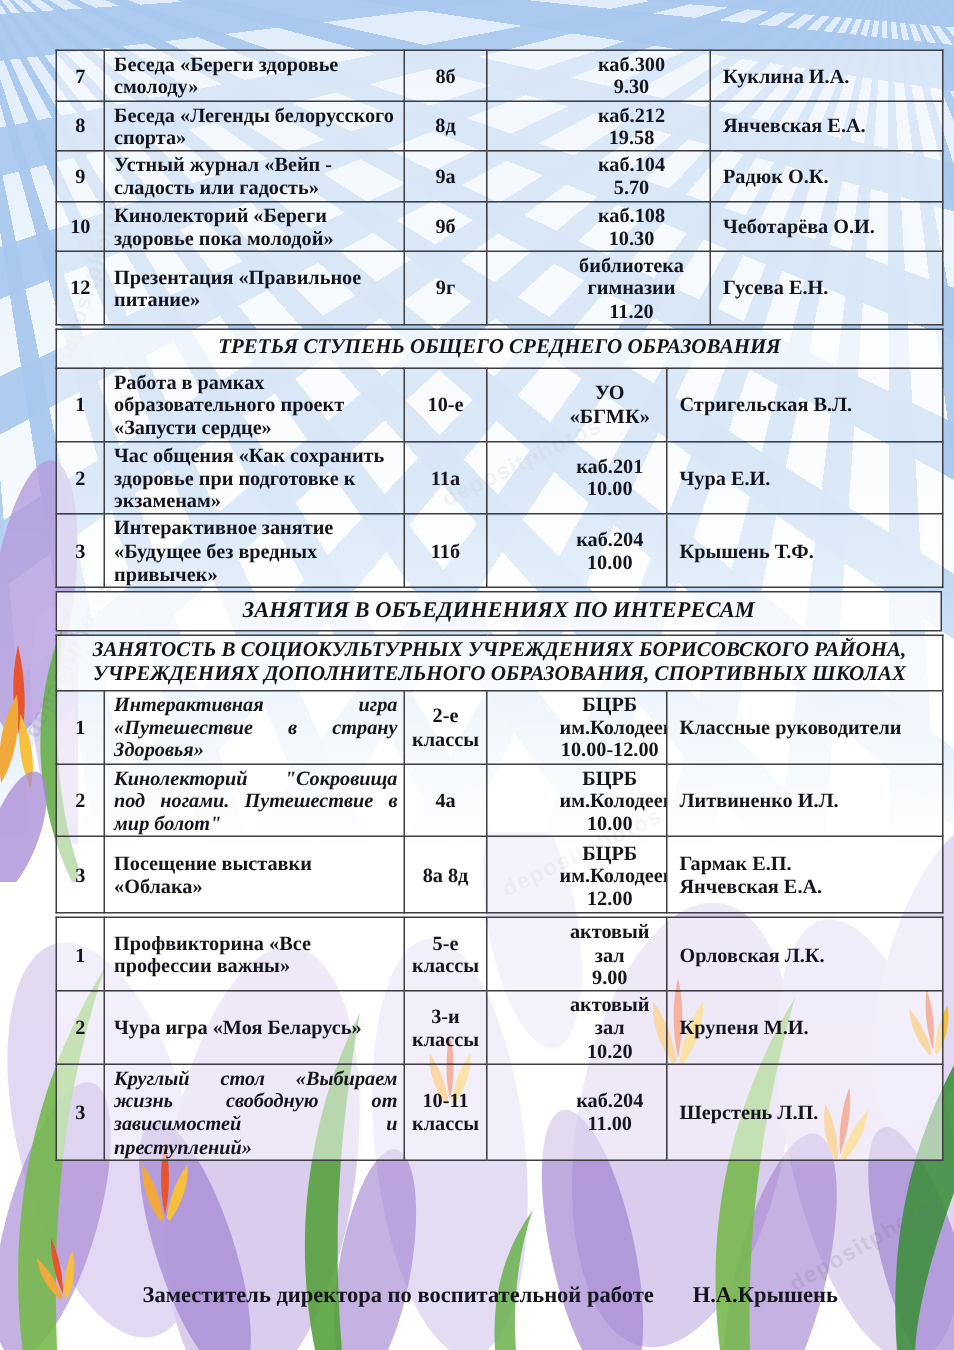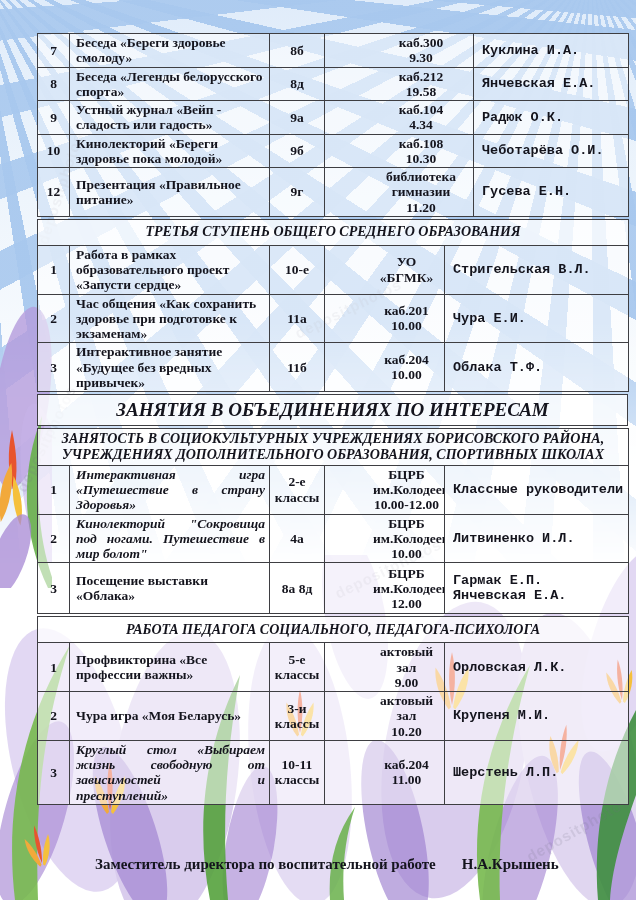--- a/index.html
+++ b/index.html
@@ -27,25 +27,25 @@
   .content{position:absolute;left:37px;top:33px;width:591px;}
   table.tbl{border-collapse:collapse;table-layout:fixed;width:591px;margin-top:2px;}
   .tbl td{border:1.6px solid #3e3e42;background:rgba(255,255,255,.55);
           font-weight:bold;font-size:13.5px;line-height:1.13;padding:1px 4px;vertical-align:middle;
           overflow:hidden;}
   td.c-num{text-align:center;padding:1px 1px;}
   td.c-name{text-align:left;padding-left:6px;}
   td.c-name.just{text-align:justify;font-style:italic;}
   td.c-class{text-align:center;white-space:pre-line;}
   td.c-place{text-align:center;white-space:pre-line;padding-left:48px;}
-  td.c-person{text-align:left;padding-left:8px;white-space:pre-line;font-family:Liberation Mono, monospace;}
+  td.c-person{text-align:left;padding-left:8px;white-space:pre-line;}
   td.caption{font-style:italic;font-size:14px;text-align:center;background:rgba(255,255,255,.8);
              padding:2px 6px;}
   .band{border:1.6px solid #3e3e42;background:rgba(255,255,255,.8);margin-top:2px;
-        font-style:italic;font-weight:bold;font-size:19px;text-align:center;padding:4px 2px;}
+        font-style:italic;font-weight:bold;font-size:15px;text-align:center;padding:4px 2px;}
 
   
   .footer{position:absolute;left:95px;top:820px;font-weight:bold;font-size:15px;white-space:nowrap;margin-top:36px;}
   .footer .name{margin-left:26px;}
 </style>
 </head>
 <body>
 
 <div class="page">
 
@@ -136,21 +136,21 @@
         <td class="c-class">8д</td>
         <td class="c-place">каб.212
 19.58</td>
         <td class="c-person">Янчевская Е.А.</td>
       </tr>
       <tr style="height:32px">
         <td class="c-num">9</td>
         <td class="c-name">Устный журнал «Вейп - сладость или гадость»</td>
         <td class="c-class">9а</td>
         <td class="c-place">каб.104
-4.34</td>
+5.70</td>
         <td class="c-person">Радюк О.К.</td>
       </tr>
       <tr style="height:32px">
         <td class="c-num">10</td>
         <td class="c-name">Кинолекторий «Береги здоровье пока молодой»</td>
         <td class="c-class">9б</td>
         <td class="c-place">каб.108
 10.30</td>
         <td class="c-person">Чеботарёва О.И.</td>
       </tr>
@@ -192,21 +192,21 @@
         <td class="c-place">каб.201
 10.00</td>
         <td class="c-person">Чура Е.И.</td>
       </tr>
       <tr style="height:45px">
         <td class="c-num">3</td>
         <td class="c-name">Интерактивное занятие «Будущее без вредных привычек»</td>
         <td class="c-class">11б</td>
         <td class="c-place">каб.204
 10.00</td>
-        <td class="c-person">Облака Т.Ф.</td>
+        <td class="c-person">Крышень Т.Ф.</td>
       </tr>
     </tbody>
       </table>
 
     <div class="band">ЗАНЯТИЯ В ОБЪЕДИНЕНИЯХ ПО ИНТЕРЕСАМ</div>
 
     <table class="tbl">
       <colgroup>
           <col style="width:32px">
           <col style="width:200px">
@@ -252,23 +252,20 @@
 
     <table class="tbl">
       <colgroup>
           <col style="width:32px">
           <col style="width:200px">
           <col style="width:55px">
           <col style="width:120px">
           <col style="width:184px">
         </colgroup>
       <tbody>
-          <tr style="height:26px">
-        <td class="caption" colspan="5">РАБОТА ПЕДАГОГА СОЦИАЛЬНОГО, ПЕДАГОГА-ПСИХОЛОГА</td>
-      </tr>
       <tr style="height:33px">
         <td class="c-num">1</td>
         <td class="c-name">Профвикторина «Все профессии важны»</td>
         <td class="c-class">5-е
 классы</td>
         <td class="c-place">актовый зал
 9.00</td>
         <td class="c-person">Орловская Л.К.</td>
       </tr>
       <tr style="height:34px">

